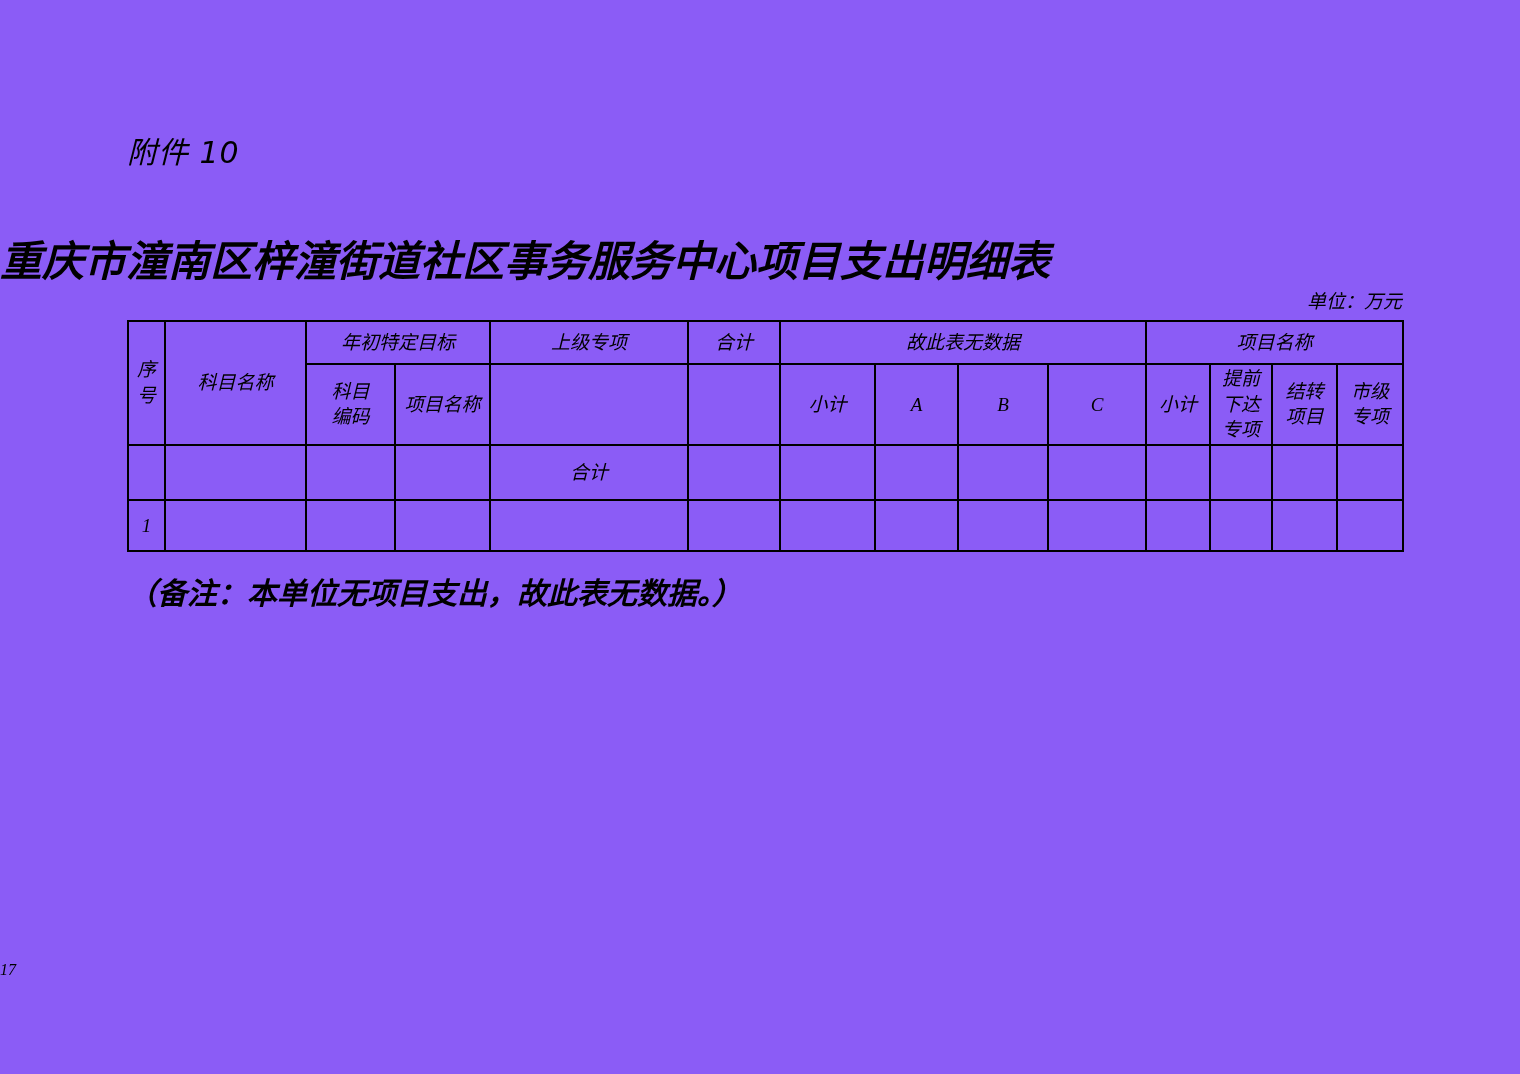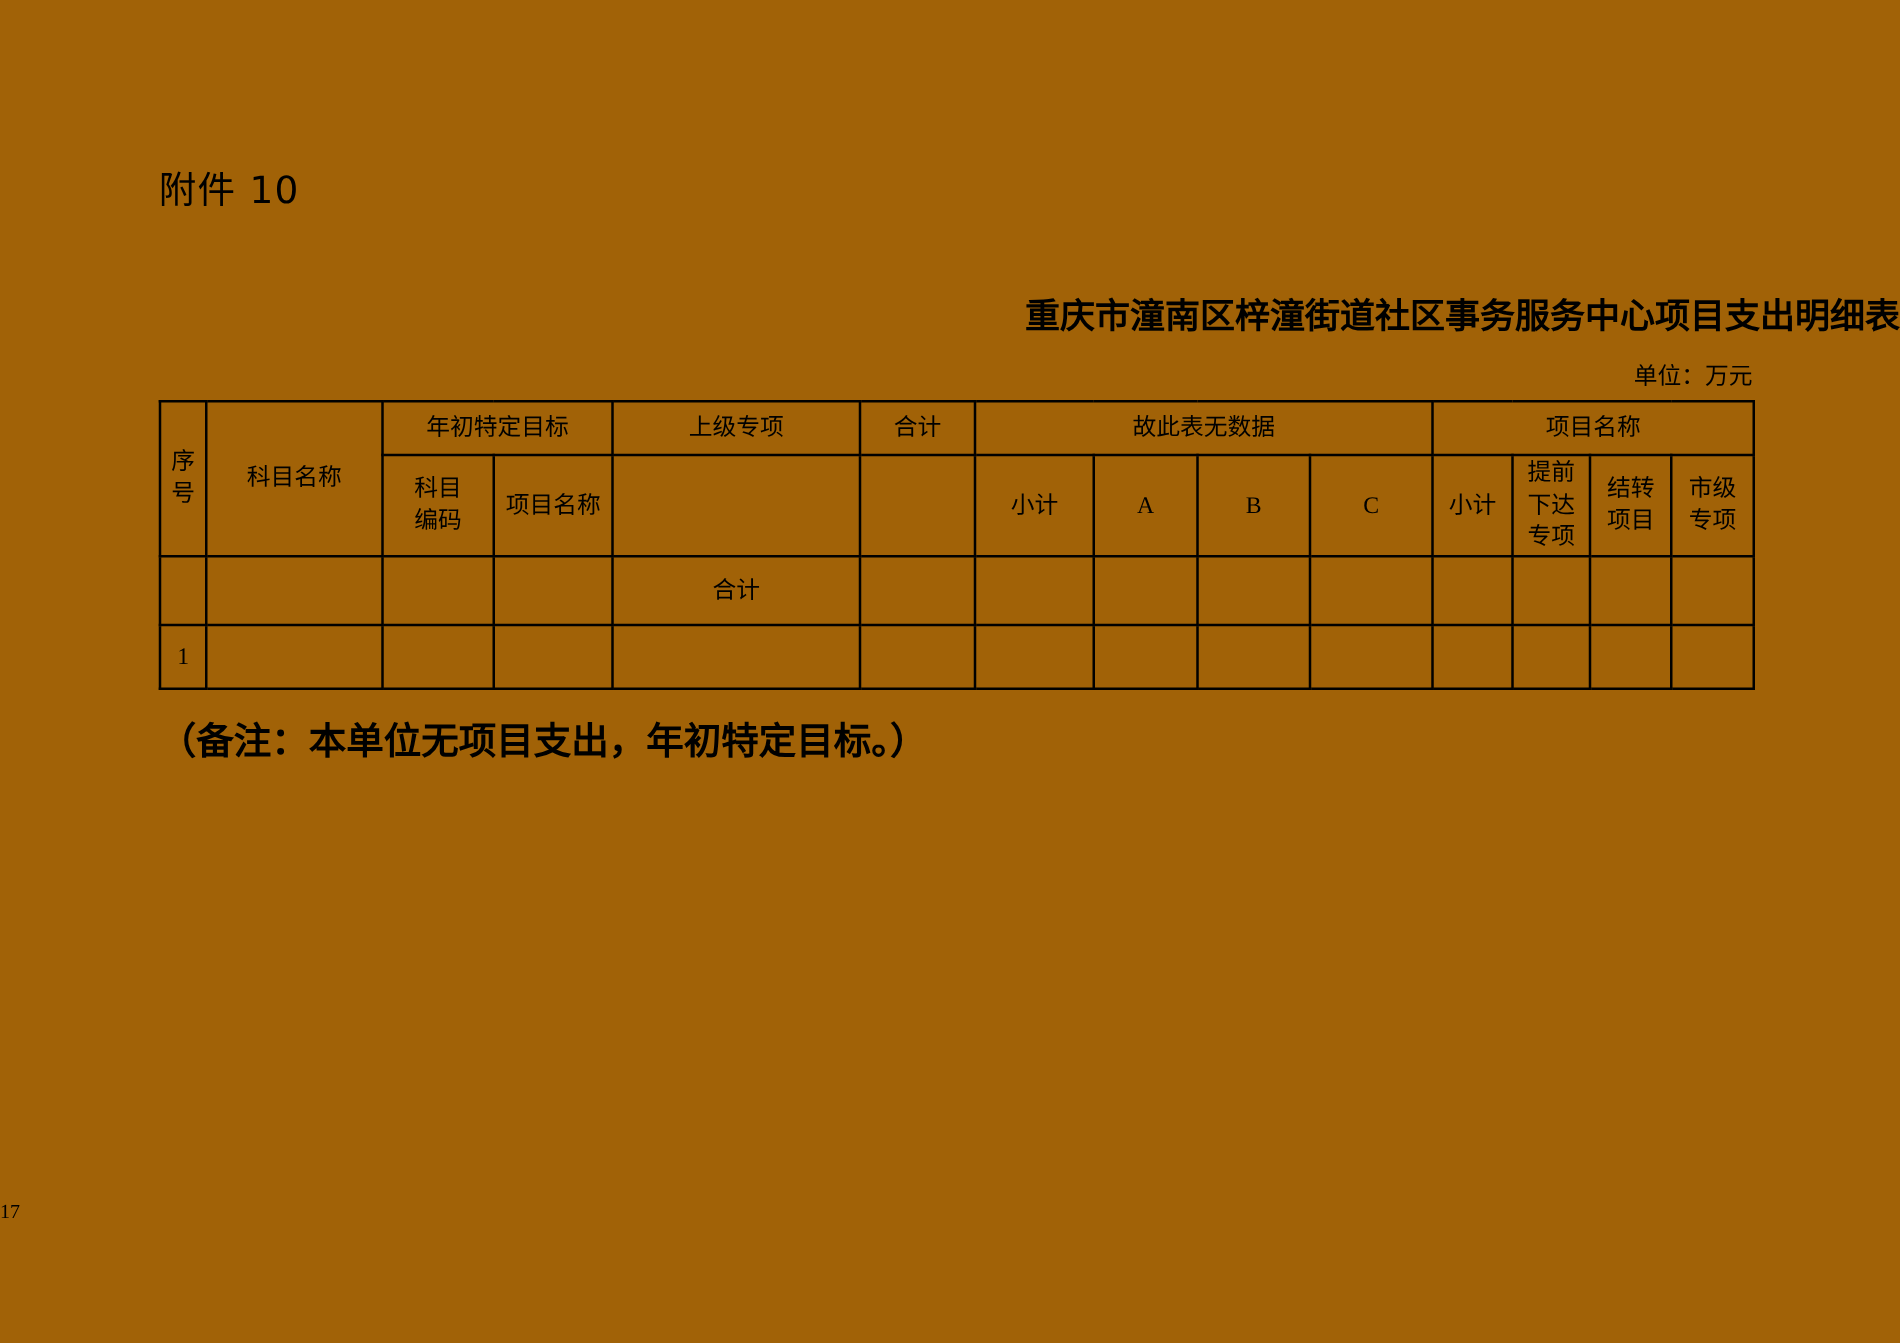--- a/index.html
+++ b/index.html
@@ -4,41 +4,42 @@
 <style>
   html, body {
     margin: 0;
     padding: 0;
     background: #ffffff;
   }
   .page {
     position: relative;
     width: 1520px;
     height: 1074px;
-    background: #a16207;
+    background: #8b5cf6;
     color: #000000;
     font-family: "Liberation Serif", "DejaVu Serif", serif;
     overflow: hidden;
+    font-style: italic;
   }
   .attachment-label {
     position: absolute;
     left: 127px;
     top: 135px;
     font-size: 30px;
     font-family: "DejaVu Sans", "Liberation Sans", sans-serif;
     letter-spacing: 1px;
     line-height: 1.2;
   }
   .doc-title {
     position: absolute;
     left: 0;
     width: 100%;
     top: 237px;
-    text-align: right;
-    font-size: 28px;
+    text-align: left;
+    font-size: 42px;
     font-weight: bold;
     font-family: "Liberation Serif", "DejaVu Serif", serif;
     line-height: 1.2;
     letter-spacing: 0;
   }
   .unit-label {
     position: absolute;
     right: 118px;
     top: 291px;
     font-size: 19px;
@@ -171,17 +172,17 @@
         <td></td>
         <td></td>
         <td></td>
         <td></td>
         <td></td>
         <td></td>
       </tr>
     </tbody>
   </table>
 
-  <div class="footnote">（备注：本单位无项目支出，年初特定目标。）</div>
+  <div class="footnote">（备注：本单位无项目支出，故此表无数据。）</div>
 
   <div class="page-number">17</div>
 
 </div>
 
 </body></html>

